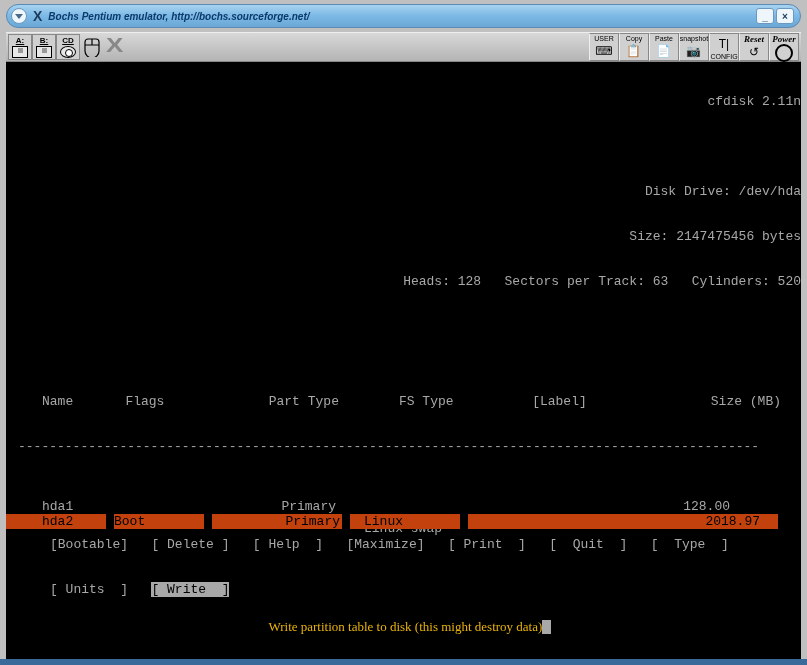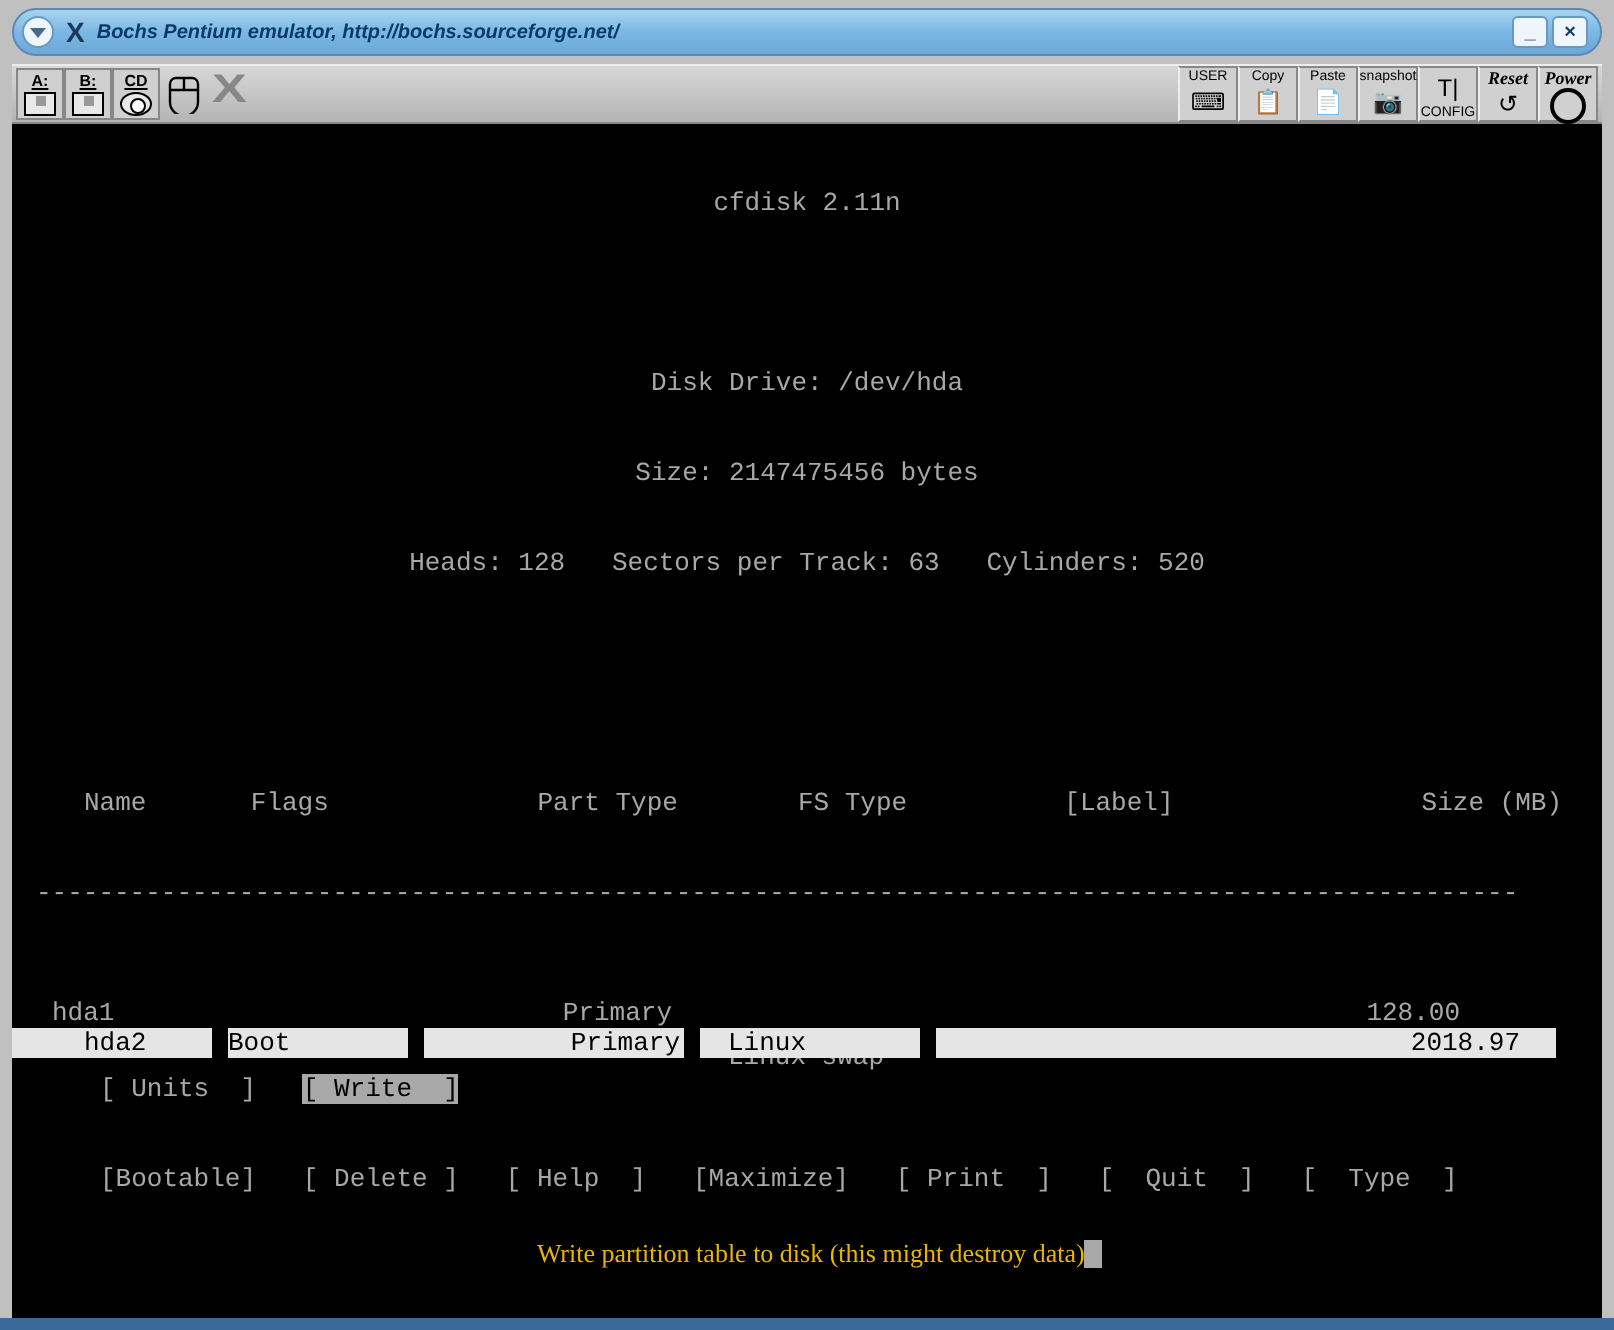--- a/index.html
+++ b/index.html
@@ -135,21 +135,21 @@
     background: #000;
     color: #a8a8a8;
     font-family: "Courier New", monospace;
     font-size: 13px;
     line-height: 15px;
     height: 600px;
     padding: 2px 0;
     white-space: pre;
     letter-spacing: 0;
   }
-  .center { text-align: center; }
+  .center { text-align: right; }
   .hdr-row, .headers {
     display: flex;
     padding: 0 10px;
     gap: 32px;
   }
   .headers { padding: 0; }
   .col { display: inline-block; }
   .c-name { width: 100px; padding-left: 36px; }
   .c-flags { width: 120px; text-align: left; }
   .c-type { width: 120px; text-align: right; padding-right: 14px;}
@@ -157,28 +157,28 @@
   .c-label { width: 140px; text-align: left; }
   .c-size { width: 150px; text-align: right; padding-right: 20px; }
   .dashes { color: #a8a8a8; overflow: hidden; padding: 0 12px;}
 
   .prow {
     display: flex;
     height: 15px;
     align-items: center;
   }
   .prow .cell { display: inline-block; }
-  .seg-name  { width: 100px; padding-left: 20px; }
+  .seg-name  { width: 100px; padding-left: 36px; }
   .seg-flags { width: 96px; text-align: left; margin-left: 20px;}
   .seg-type  { width: 120px; text-align: right; padding-right: 6px;}
   .seg-fs    { width: 96px; text-align: center; padding-left: 14px; margin-left: 6px; margin-top: 44px;}
   .seg-rest  { width: 300px; text-align: right; padding-right: 20px; margin-left: 6px;}
   
   .prow.selected .blk {
-    background: #e5e5e5; color: #000;
+    background: #c2410c; color: #000;
     display: inline-block;
     height: 15px;
   }
   .gap { display:inline-block; width: 8px; }
 
   .menu-area {
     position: absolute;
     bottom: 38px;
     left: 0; right: 0;
     color: #a8a8a8;
@@ -289,22 +289,22 @@
     <span class="col c-fs">FS Type</span>
     <span class="col c-label">[Label]</span>
     <span class="col c-size">Size (MB)</span>
   </div>
   <div class="dashes">-----------------------------------------------------------------------------------------------</div>
 
   <div id="partition-rows"><div class="prow"><span class="cell seg-name">hda1</span><span class="cell seg-flags"></span><span class="cell seg-type">Primary</span><span class="cell seg-fs">Linux swap</span><span class="cell seg-rest">128.00</span></div><div class="prow selected"><span class="blk" style="width:100px;padding-left:36px;">hda2</span><span class="gap"></span><span class="blk" style="width:90px;">Boot</span><span class="gap"></span><span class="blk" style="width:130px;text-align:right;padding-right:2px;">Primary</span><span class="gap"></span><span class="blk" style="width:110px;padding-left:14px;">Linux</span><span class="gap"></span><span class="blk" style="width:310px;text-align:right;padding-right:18px;">2018.97</span></div></div>
 
   
   <div class="menu-area">
+    <div class="menu-row" id="menu-row-1"><span>[Bootable]</span>   <span>[ Delete ]</span>   <span>[ Help  ]</span>   <span>[Maximize]</span>   <span>[ Print  ]</span>   <span>[  Quit  ]</span>   <span>[  Type  ]</span></div>
     <div class="menu-row" id="menu-row-2"><span>[ Units  ]</span>   <span class="menu-sel">[ Write  ]</span></div>
-    <div class="menu-row" id="menu-row-1"><span>[Bootable]</span>   <span>[ Delete ]</span>   <span>[ Help  ]</span>   <span>[Maximize]</span>   <span>[ Print  ]</span>   <span>[  Quit  ]</span>   <span>[  Type  ]</span></div>
   </div>
 
   <div class="hint">
     <span>Write partition table to disk (this might destroy data)</span><span class="cursor"></span>
   </div>
 </div>
 
 <div class="desktop-edge"></div>
 
 </body></html>

